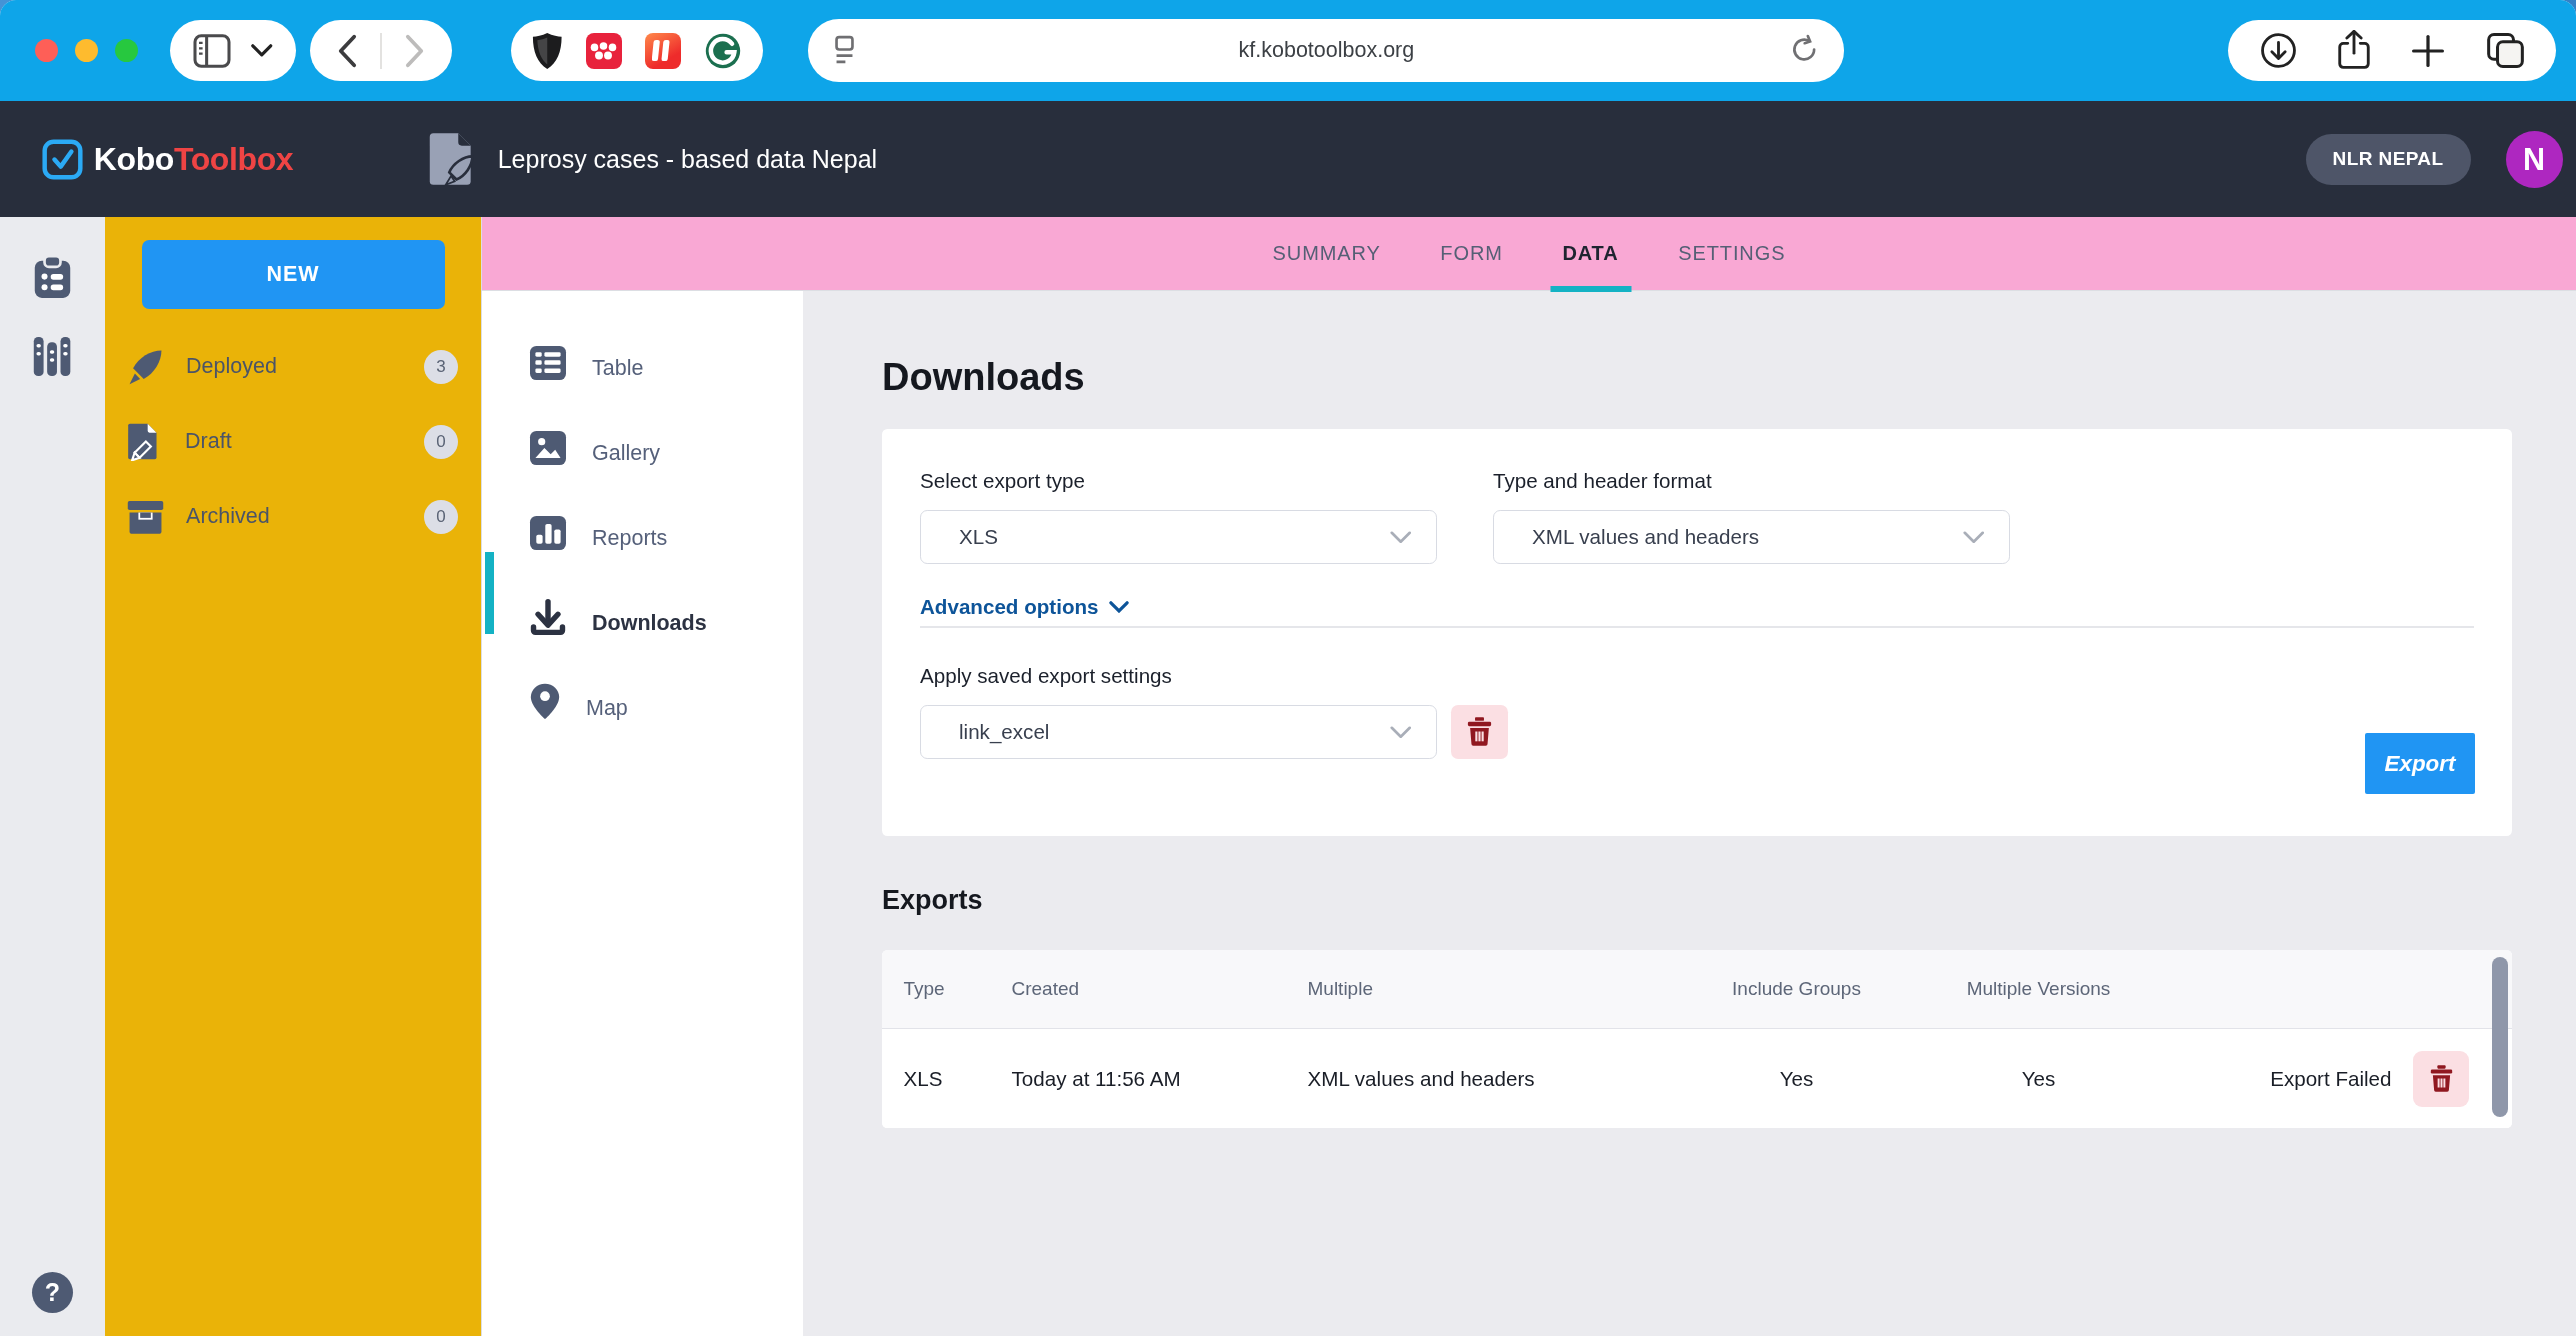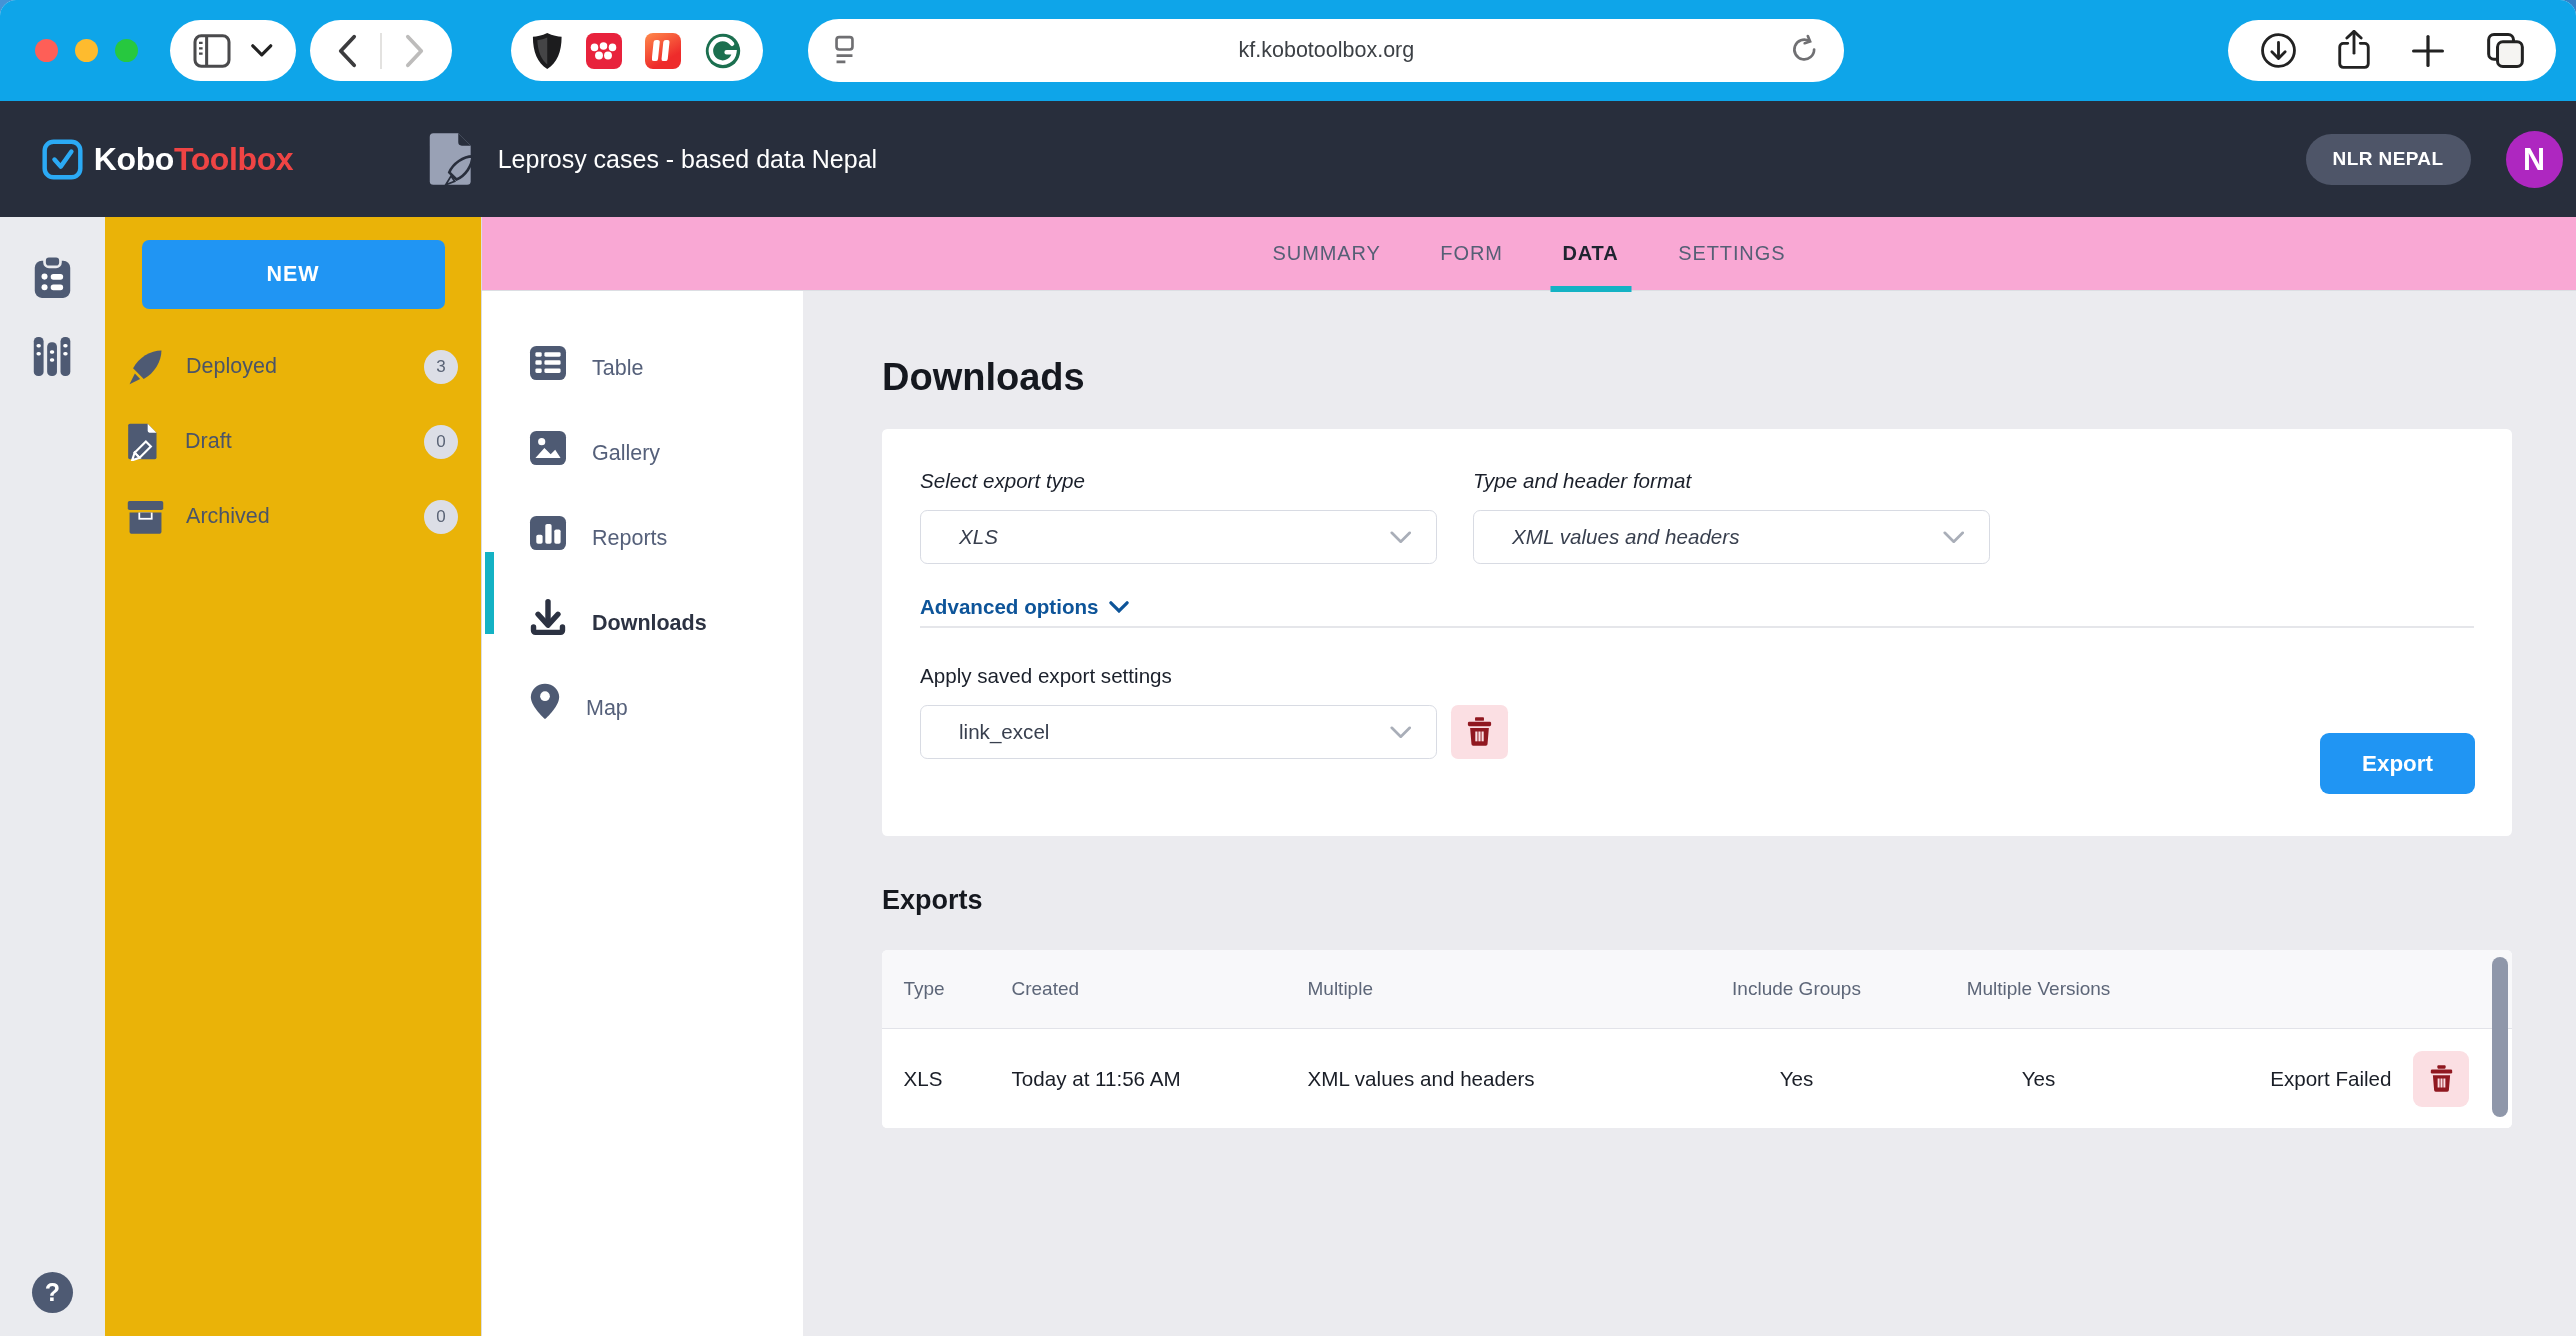--- a/index.html
+++ b/index.html
@@ -67,31 +67,31 @@
   .form-nav{width:321px;flex:0 0 321px;background:#fff;padding-top:4.5px;box-sizing:border-box;}
   .nav-item{height:85px;display:flex;align-items:flex-end;gap:25px;padding-left:47px;position:relative;color:#4e5a73;}
   .nav-item .n-label{font-size:21.5px;color:#55607a;}
   .nav-item.active .n-label{color:#2c3242;font-weight:bold;}
   .nav-item.active::before{content:"";position:absolute;left:2.7px;top:1.8px;bottom:1.8px;width:9px;background:#14b2c4;}
   .nav-item.active{color:#2c3242;}
 
   .content{flex:1;background:#ebebef;padding:0 64px 0 79px;box-sizing:border-box;min-width:0;}
   .page-title{margin:65px 0 0;font-size:38px;font-weight:800;color:#15181f;}
   .card{margin-top:30px;background:#fff;border-radius:5.4px;height:407px;position:relative;padding:40px 38px;box-sizing:border-box;}
-  .field-row{display:flex;gap:36px;font-style:italic;}
+  .field-row{display:flex;gap:56px;}
   .field{width:517px;}
   .field-label{font-size:20.6px;color:#1b202b;display:block;}
   .select{margin-top:17px;height:54px;border:1.8px solid #d8dbe3;border-radius:7.2px;display:flex;align-items:center;padding:0 25px 0 38px;box-sizing:border-box;background:#fff;}
   .select .sel-value{font-size:20.6px;color:#383f4e;flex:1;}
   .adv-link{margin-top:31px;display:inline-flex;align-items:center;gap:10.8px;color:#0d5499;font-size:20.6px;font-weight:bold;}
   .card-divider{margin-top:7.2px;height:1.8px;background:#e5e6ea;width:calc(100% - 0px);}
   .saved-label{margin-top:36px;}
   .saved-row{display:flex;align-items:flex-start;gap:14.4px;}
   .trash-btn{margin-top:17px;width:57px;height:54px;border-radius:7.2px;background:#fbdfe3;border:none;color:#901820;display:flex;align-items:center;justify-content:center;}
-  .export-btn{position:absolute;right:37px;bottom:42px;width:155px;height:61px;background:#2095f3;color:#fff;border:none;border-radius:9px;font-size:22.4px;font-weight:600;font-family:inherit;}
+  .export-btn{position:absolute;right:37px;bottom:42px;width:110px;height:61px;background:#2095f3;color:#fff;border:none;border-radius:2px;font-size:22.4px;font-weight:600;font-family:inherit;font-style:italic;}
 
   .section-title{margin:49px 0 0;font-size:27px;font-weight:800;color:#15181f;}
   .exports-table{margin-top:34px;background:#fff;border-radius:5.4px;position:relative;overflow:hidden;}
   .tr{display:flex;align-items:center;}
   .thead{height:79px;background:#f8f8fa;border-bottom:1.8px solid #e2e3e9;box-sizing:border-box;}
   .th{font-size:19px;color:#5d6678;}
   .tbody-row{height:99px;background:#fff;}
   .td{font-size:20.6px;color:#1a1e27;}
   .col-type{width:108px;padding-left:21.5px;box-sizing:content-box;}
   .col-created{width:296px;}

